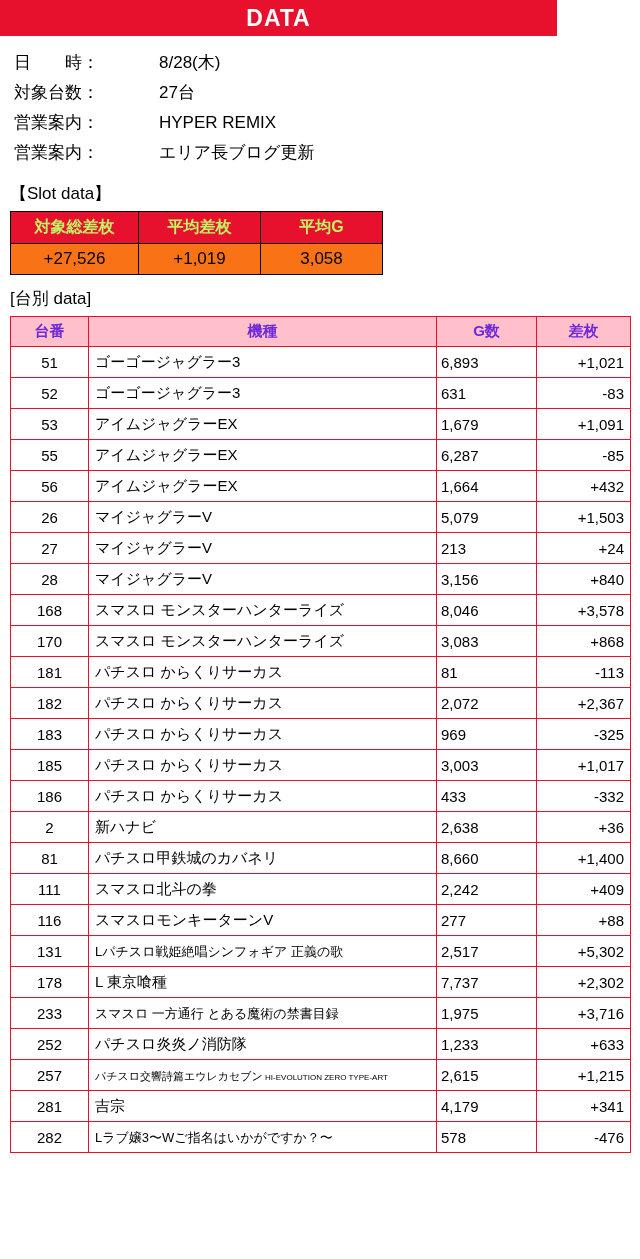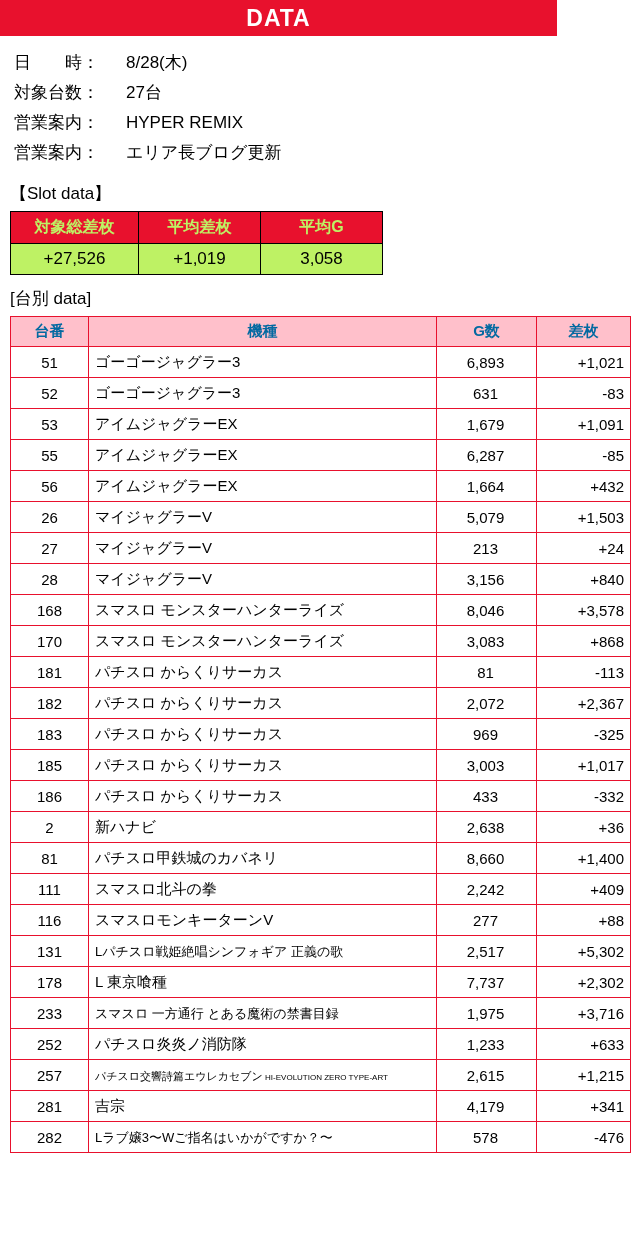--- a/index.html
+++ b/index.html
@@ -45,20 +45,21 @@
 
   
   .info {
     padding: 10px 14px 2px 14px;
   }
   .info-row {
     display: flex;
     align-items: baseline;
     font-size: 17px;
     line-height: 30px;
+    gap: 33px;
   }
   .info-label {
     width: 112px;
     flex: 0 0 112px;
     letter-spacing: 0px;
   }
   .info-value {
     flex: 1;
   }
 
@@ -81,57 +82,57 @@
     font-weight: bold;
     border: 1px solid #000000;
     padding: 5px 0;
     text-align: center;
   }
   .slot-table td {
     border: 1px solid #000000;
     font-size: 17px;
     padding: 5px 0;
     text-align: center;
-    background: #bef264;
+    background: #f97316;
   }
   .slot-c0 { width: 128px; }
   .slot-c1 { width: 122px; }
   .slot-c2 { width: 122px; }
 
   
   .machine-table {
     border-collapse: collapse;
     margin-left: 10px;
     table-layout: fixed;
     width: 620px;
   }
   .machine-table th {
     background: #ffc0cb;
     border: 1px solid #e8112d;
     font-size: 15px;
     font-weight: bold;
     padding: 5px 0;
     text-align: center;
-    color: #0369a1;
+    color: #6d28d9;
   }
   .machine-table td {
     border: 1px solid #e8112d;
     font-size: 15px;
     padding: 4px 4px;
     height: 22px;
     background: #ffffff;
   }
   .col-no    { width: 78px; }
   .col-name  { width: 348px; }
   .col-g     { width: 100px; }
   .col-diff  { width: 94px; }
 
   td.c-no   { text-align: center; }
   td.c-name { text-align: left; padding-left: 6px; }
-  td.c-g    { text-align: center; padding-right: 6px; }
+  td.c-g    { text-align: left; padding-right: 6px; }
   td.c-diff { text-align: right; padding-right: 6px; }
 
   .name-long {
     font-size: 13px;
   }
   .name-xlong {
     font-size: 11px;
   }
   .name-sub {
     font-size: 8px;

